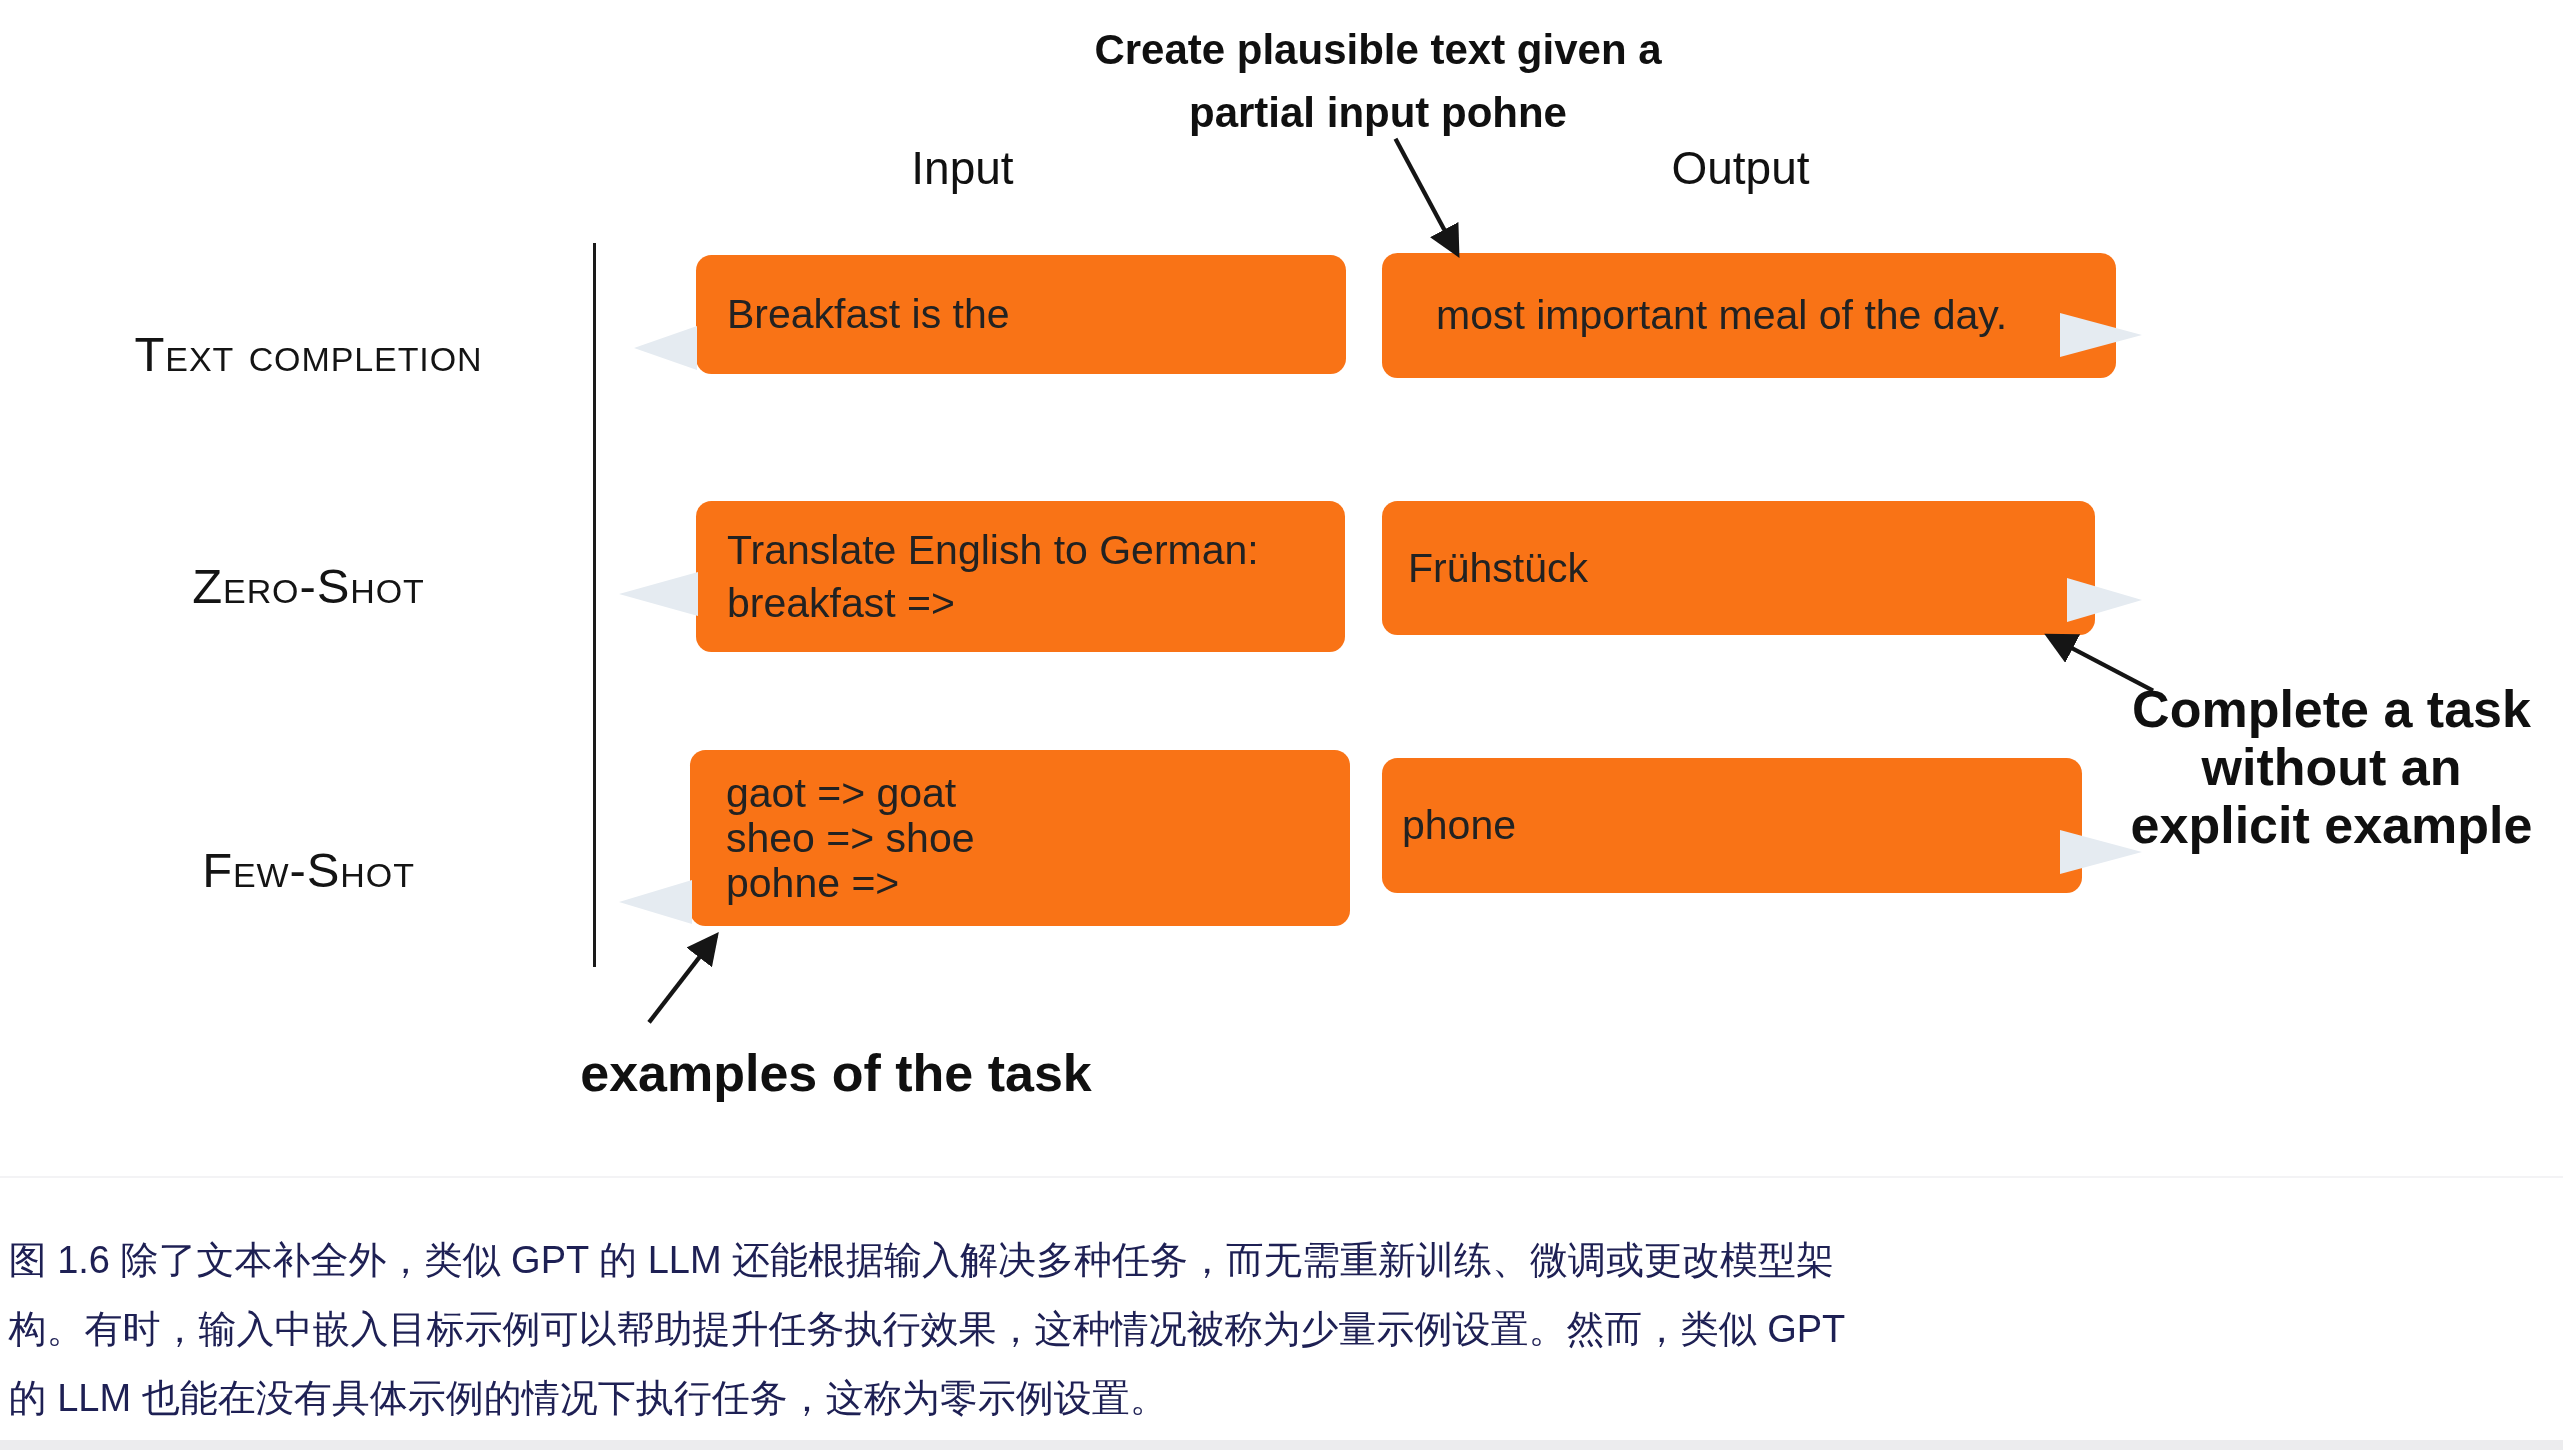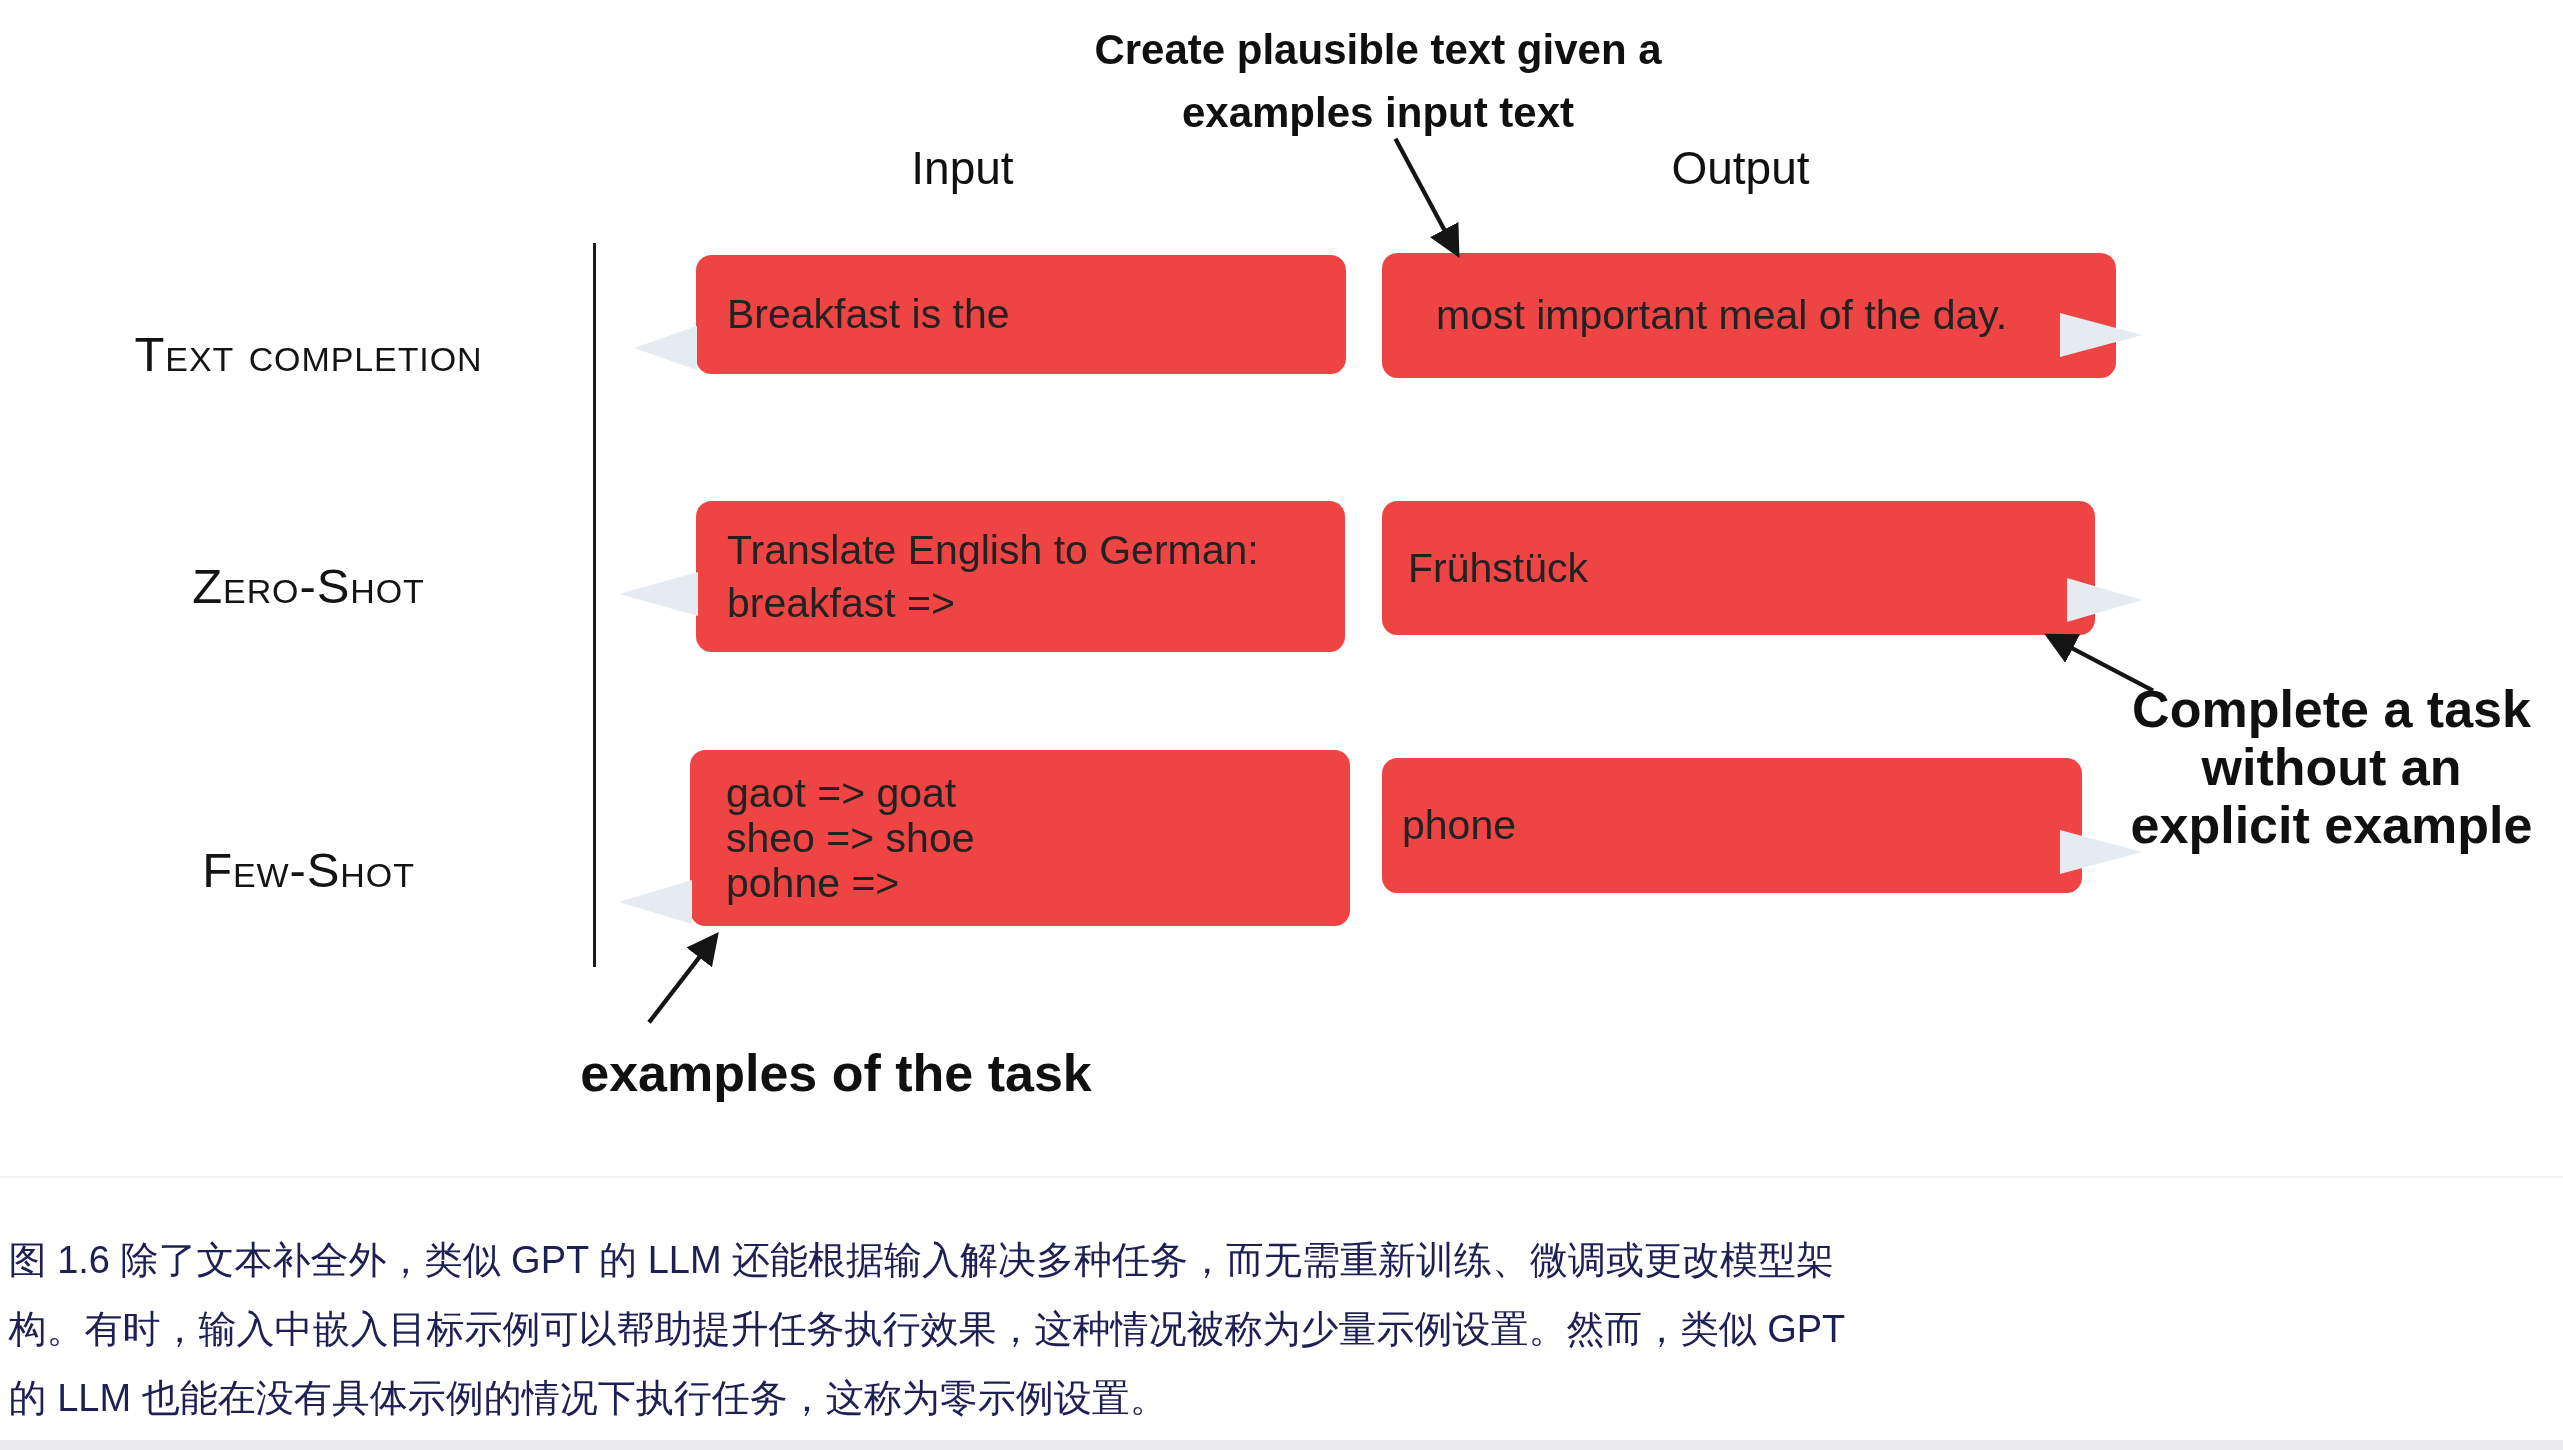--- a/index.html
+++ b/index.html
@@ -41,21 +41,21 @@
     position:absolute;left:94px;width:429px;
     font-size:49px;font-variant:small-caps;letter-spacing:0.9px;
     text-align:center;color:#141414;line-height:53px;
   }
   .row-label.r1{top:300px;margin-top:28px;}
   .row-label.r2{top:560px;}
   .row-label.r3{top:844px;}
   
   .bubble{
     position:absolute;
-    background:#ef4444;
+    background:#f97316;
     border-radius:15.4px;
     display:flex;flex-direction:column;justify-content:center;
     font-size:41px;color:#222;
   }
   .bubble .bline{white-space:nowrap;}
   .b-in1 {left:696px; top:255px; width:619px;height:119px;padding-left:31px;}
   .b-out1{left:1382px;top:253px; width:680px;height:125px;padding-left:54px;}
   .b-in2 {left:696px; top:501px; width:618px;height:151px;padding-left:31px;line-height:53px;}
   .b-out2{left:1382px;top:501px; width:687px;height:134px;padding-left:26px;}
   .b-in3 {left:690px; top:750px; width:624px;height:176px;padding-left:36px;line-height:45px;}
@@ -83,21 +83,21 @@
   .faint-rule{position:absolute;left:0;top:1176px;width:2563px;height:1.7px;background:#f3f3f5;}
   .bottom-strip{position:absolute;left:0;top:1440px;width:2563px;height:10.3px;background:#ececee;}
 </style>
 </head>
 <body>
 
 <div class="canvas">
 
   <div class="annot annot-top">
     <div>Create plausible text given a</div>
-    <div>examples input text</div>
+    <div>partial input pohne</div>
   </div>
 
   <div class="col-header inp">Input</div>
   <div class="col-header out">Output</div>
 
   <div class="vline"></div>
 
   <div class="row-label r1">Text completion</div>
   <div class="row-label r2">Zero-Shot</div>
   <div class="row-label r3">Few-Shot</div>

